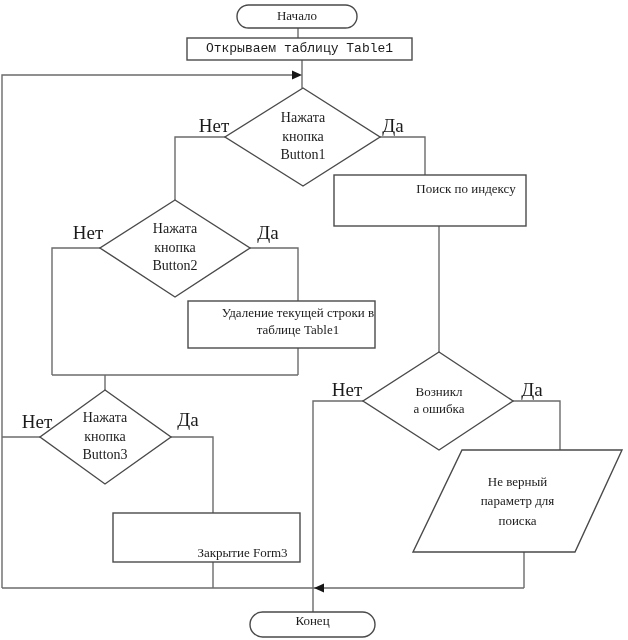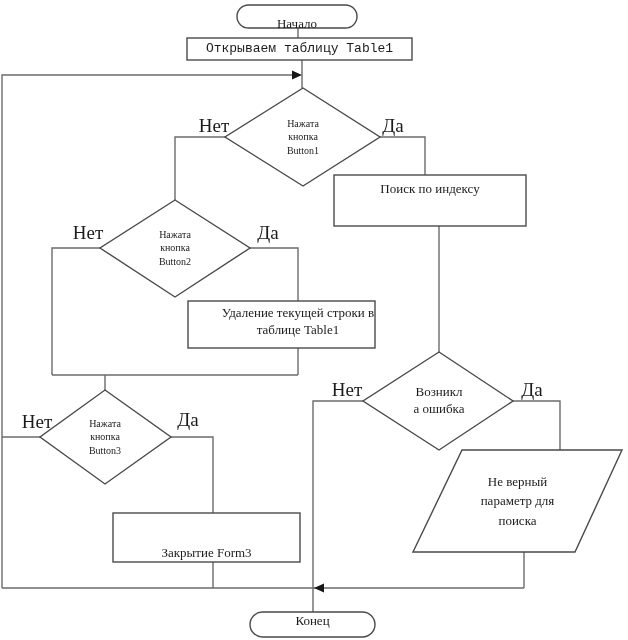--- a/index.html
+++ b/index.html
@@ -5,23 +5,23 @@
   html,body{margin:0;padding:0;background:#ffffff;}
   #stage{position:relative;width:628px;height:640px;background:#ffffff;overflow:hidden;
          font-family:"Liberation Serif","DejaVu Serif",serif;}
   #flow-svg{position:absolute;left:0;top:0;}
   .shape{fill:#ffffff;stroke:#4a4a4a;stroke-width:1.4;}
   .conn{fill:none;stroke:#6b6b6b;stroke-width:1.4;}
   .arrow{fill:#161616;stroke:none;}
   .t{position:absolute;display:flex;align-items:center;justify-content:center;
      text-align:center;white-space:pre-line;color:#1b1b1b;line-height:1.3;}
   .node-text{font-size:13px;}
-  .small-text{font-size:10px;line-height:1.35;}
+  .small-text{font-size:14px;line-height:1.35;}
   .branch-label{font-size:19px;}
-  .top-align{align-items:flex-start;}
+  .top-align{align-items:flex-start;padding-left:36px;}
   .wide-lines{line-height:1.5;}
 </style>
 </head>
 <body>
 
 <div id="stage">
 
   <svg id="flow-svg" width="628" height="640" viewBox="0 0 628 640">
 
     <polyline class="conn" points="298,27 298,38"></polyline>
@@ -51,21 +51,21 @@
     <rect class="shape" x="334" y="175" width="192" height="51"></rect>
     <polygon class="shape" points="175,200 250,248 175,297 100,248"></polygon>
     <rect class="shape" x="188" y="301" width="187" height="47"></rect>
     <polygon class="shape" points="105,390 171,437 105,484 40,437"></polygon>
     <rect class="shape" x="113" y="513" width="187" height="49"></rect>
     <polygon class="shape" points="439,352 513,401 439,450 363,401"></polygon>
     <polygon class="shape" points="462,450 622,450 575,552 413,552"></polygon>
     <rect class="shape" x="250" y="612" width="125" height="25" rx="12.5" ry="12.5"></rect>
   </svg>
 
-  <div class="t node-text" style="left:237px;top:13px;width:120px;height:23px;">Начало</div>
+  <div class="t node-text" style="left:237px;top:5px;width:120px;height:23px;">Начало</div>
 
   <div class="t node-text" style="left:187px;top:38px;width:225px;height:22px;font-family:Liberation Mono, monospace;">Открываем таблицу Table1</div>
 
   <div class="t small-text" style="left:243px;top:111px;width:120px;height:52px;">Нажата
 кнопка
 Button1</div>
 
   <div class="t node-text top-align" style="left:334px;top:181px;width:192px;height:20px;">Поиск по индексу</div>
 
   <div class="t small-text" style="left:115px;top:222px;width:120px;height:52px;">Нажата

